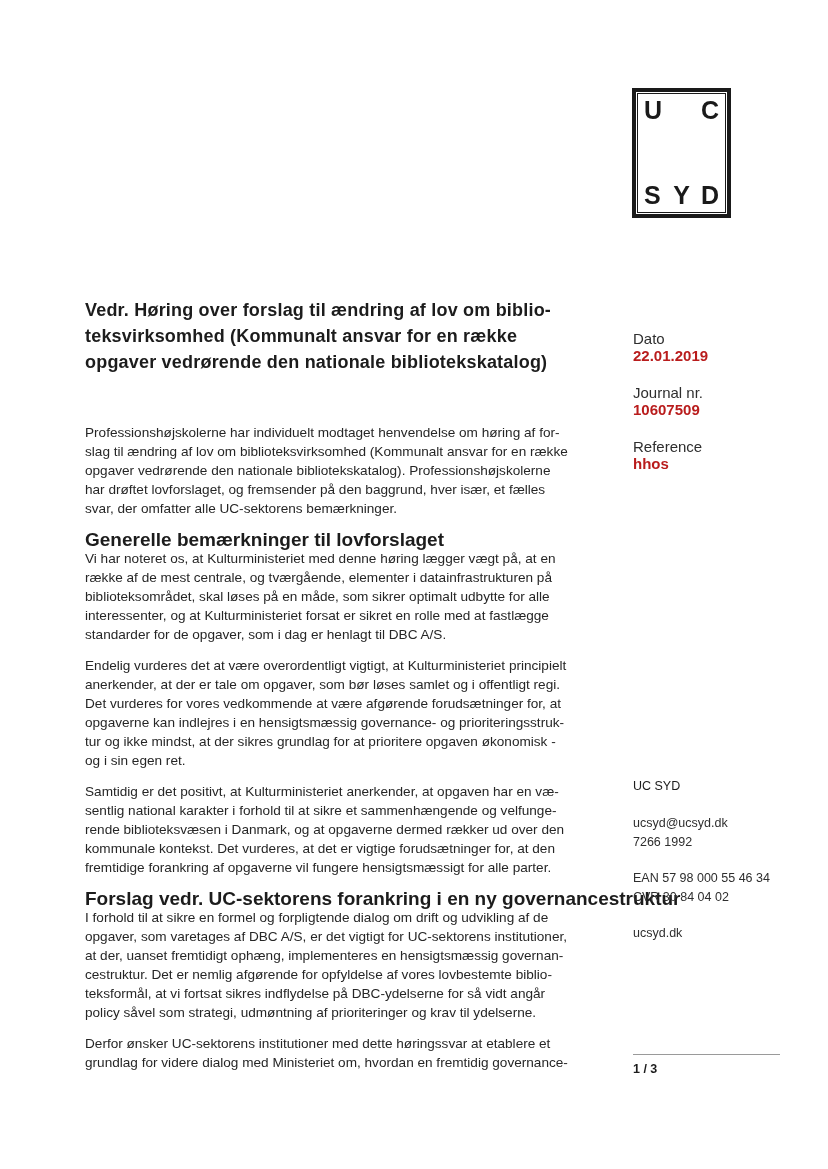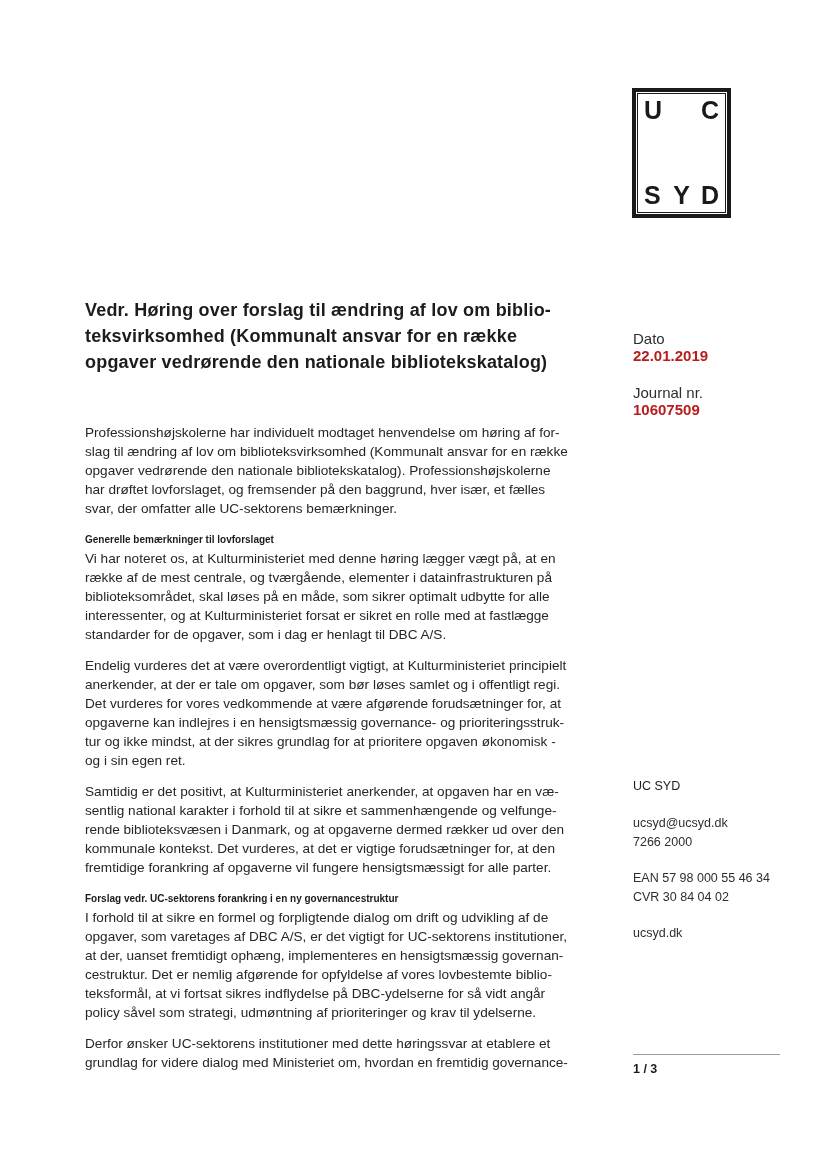--- a/index.html
+++ b/index.html
@@ -71,21 +71,21 @@
     left: 85px; top: 423px;
     width: 620px;
     font-size: 13.6px;
     line-height: 19px;
     color: #262626;
   }
   .para { margin: 0 0 12px 0; white-space: pre-line; }
   .para.last { margin-bottom: 0; }
   .subhead {
     margin: 0;
-    font-size: 10px;
+    font-size: 19px;
     line-height: 19px;
     font-weight: bold;
     color: #1c1c1c;
   }
 
   
   .org {
     position: absolute;
     left: 633px; top: 777px;
     width: 180px;
@@ -132,20 +132,24 @@
 
   <aside class="meta">
     <div class="meta-item">
       <div class="meta-label">Dato</div>
       <div class="meta-value">22.01.2019</div>
     </div>
     <div class="meta-item">
       <div class="meta-label">Journal nr.</div>
       <div class="meta-value">10607509</div>
     </div>
+    <div class="meta-item">
+      <div class="meta-label">Reference</div>
+      <div class="meta-value">hhos</div>
+    </div>
   </aside>
 
   <main class="body-col">
     <p class="para">Professionshøjskolerne har individuelt modtaget henvendelse om høring af for-
 slag til ændring af lov om biblioteksvirksomhed (Kommunalt ansvar for en række
 opgaver vedrørende den nationale bibliotekskatalog). Professionshøjskolerne
 har drøftet lovforslaget, og fremsender på den baggrund, hver især, et fælles
 svar, der omfatter alle UC-sektorens bemærkninger.</p>
 
     <h2 class="subhead">Generelle bemærkninger til lovforslaget</h2>
@@ -173,21 +177,21 @@
 cestruktur. Det er nemlig afgørende for opfyldelse af vores lovbestemte biblio-
 teksformål, at vi fortsat sikres indflydelse på DBC-ydelserne for så vidt angår
 policy såvel som strategi, udmøntning af prioriteringer og krav til ydelserne.</p>
     <p class="para last">Derfor ønsker UC-sektorens institutioner med dette høringssvar at etablere et
 grundlag for videre dialog med Ministeriet om, hvordan en fremtidig governance-</p>
   </main>
 
   <aside class="org">
     <div class="org-name">UC SYD</div>
     <div class="org-group">ucsyd@ucsyd.dk
-7266 2000</div>
+7266 1992</div>
     <div class="org-group">EAN 57 98 000 55 46 34
 CVR 30 84 04 02</div>
     <div class="org-group website">ucsyd.dk</div>
   </aside>
 
   <div class="footer-rule"></div>
   <div class="page-number">1 / 3</div>
 
 </div>
 

